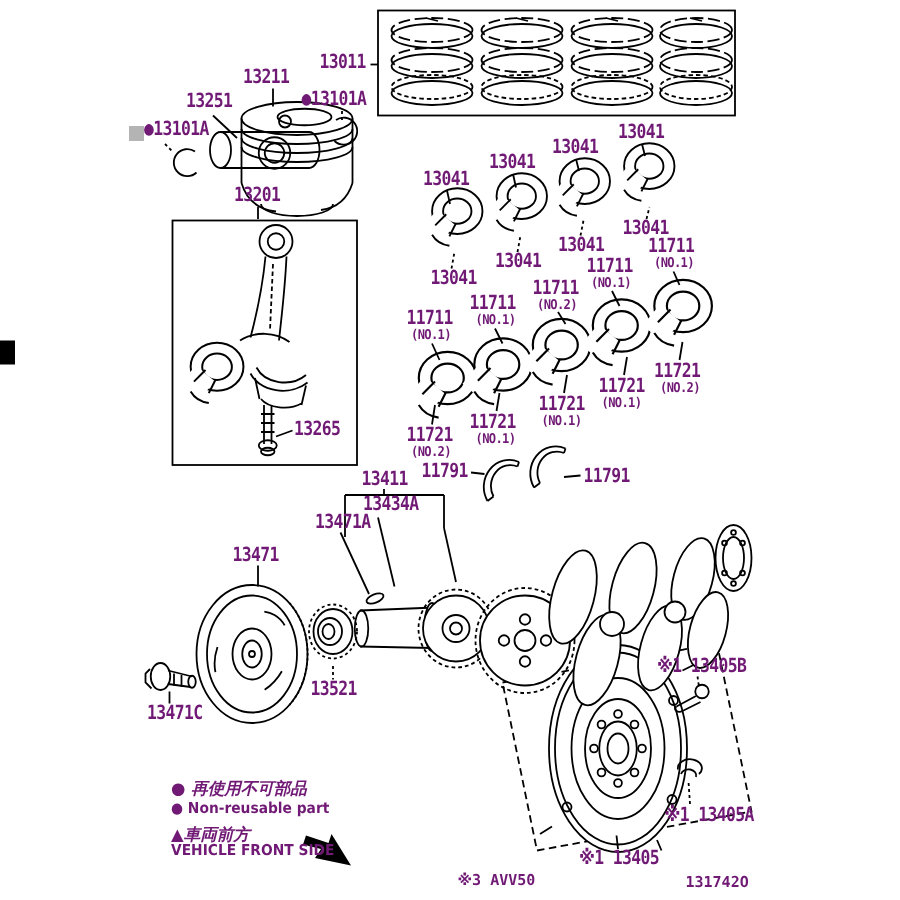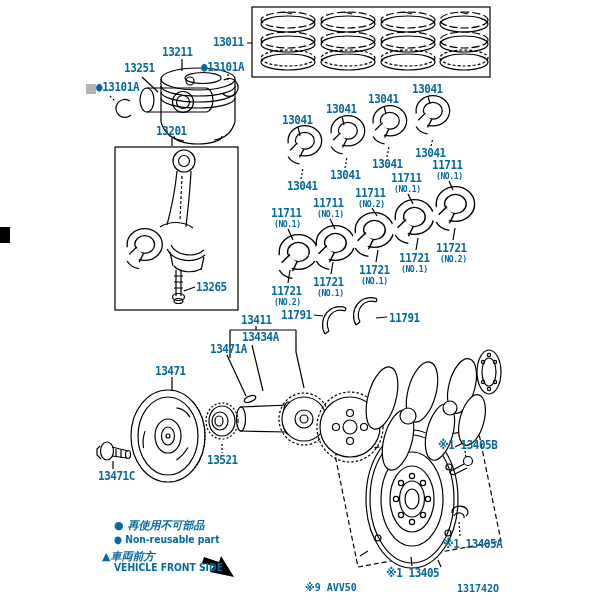--- a/index.html
+++ b/index.html
@@ -1,17 +1,17 @@
 <!DOCTYPE html>
 <html><head>
 <meta charset="utf-8">
 <style>
   html,body{margin:0;padding:0;background:#fff;}
   .stage{position:relative;width:548px;height:600px;background:#fff;overflow:hidden;
-         font-family:"DejaVu Sans Mono","DejaVu Sans",monospace;color:#0369a1;border-radius:18px;}
+         font-family:"DejaVu Sans Mono","DejaVu Sans",monospace;color:#701a75;border-radius:18px;}
   .pn{position:absolute;font-weight:bold;font-size:13px;line-height:12px;white-space:nowrap;
       transform:scaleX(.84);transform-origin:0 0;letter-spacing:-.5px;}
   .pnsub{position:absolute;font-weight:bold;font-size:9px;line-height:9px;white-space:nowrap;
       transform:scaleX(.9);transform-origin:0 0;letter-spacing:-.5px;}
   .small{position:absolute;font-weight:bold;font-size:10px;line-height:10px;white-space:nowrap;}
   .legend{position:absolute;font-weight:bold;white-space:nowrap;
       font-family:"DejaVu Sans","Liberation Sans",sans-serif;}
   .jp{font-size:11px;line-height:11px;font-style:italic;}
   .en{font-size:10px;line-height:10px;transform:scaleX(.92);transform-origin:0 0;}
   svg .ln{stroke:#000;fill:none;stroke-width:1.2px;}
@@ -324,24 +324,24 @@
   <div class="pn" style="left:155px;top:365px">13471</div>
   <div class="pn" style="left:207px;top:454px">13521</div>
   <div class="pn" style="left:98px;top:470px">13471C</div>
   <div class="pn" style="left:438px;top:439px">※1 13405B</div>
   <div class="pn" style="left:443px;top:538px">※1 13405A</div>
   <div class="pn" style="left:386px;top:567px">※1 13405</div>
 
   
   <div class="legend jp" style="left:114px;top:520px;position:absolute">● 再使用不可部品</div>
   <div class="legend en" style="left:114px;top:535px;position:absolute">● Non-reusable part</div>
-  <div class="legend jp" style="left:102px;top:551px;position:absolute">▲車両前方</div>
+  <div class="legend jp" style="left:114px;top:551px;position:absolute">▲車両前方</div>
   <div class="legend en" style="left:114px;top:563px;position:absolute">VEHICLE FRONT SIDE</div>
 
   
-  <div class="small" style="left:305px;top:583px">※9 AVV50</div>
+  <div class="small" style="left:305px;top:583px">※3 AVV50</div>
   <div class="small" style="left:457px;top:584px">131742O</div>
 
   
   <div class="mark-black" style="left:0;top:227px;width:10px;height:16px"></div>
   <div class="mark-gray" style="left:86px;top:84px;width:10px;height:10px"></div>
 
 </div>
 
 </body></html>

